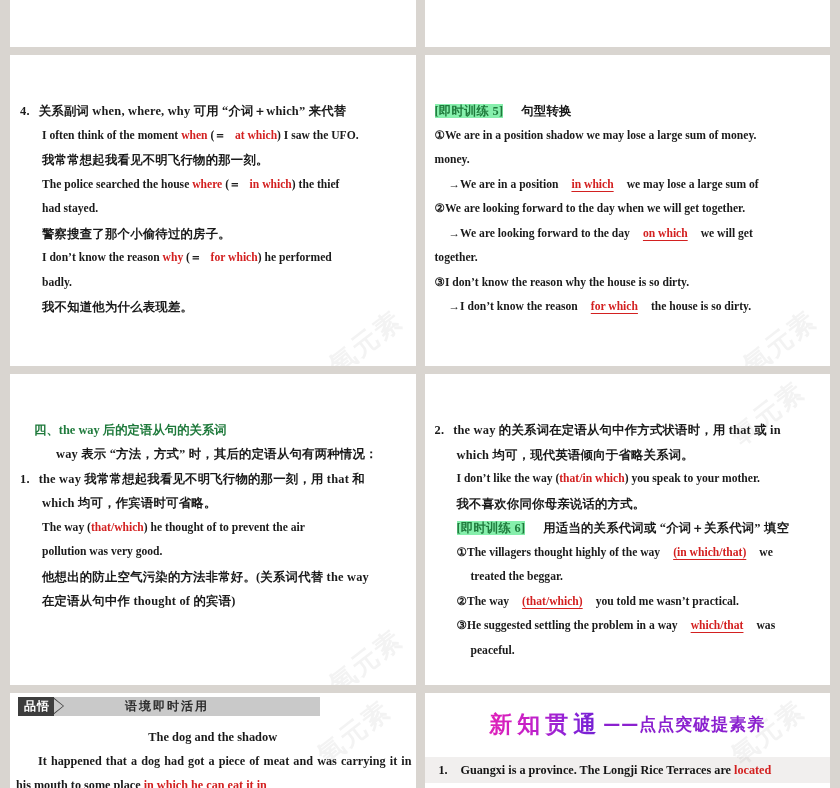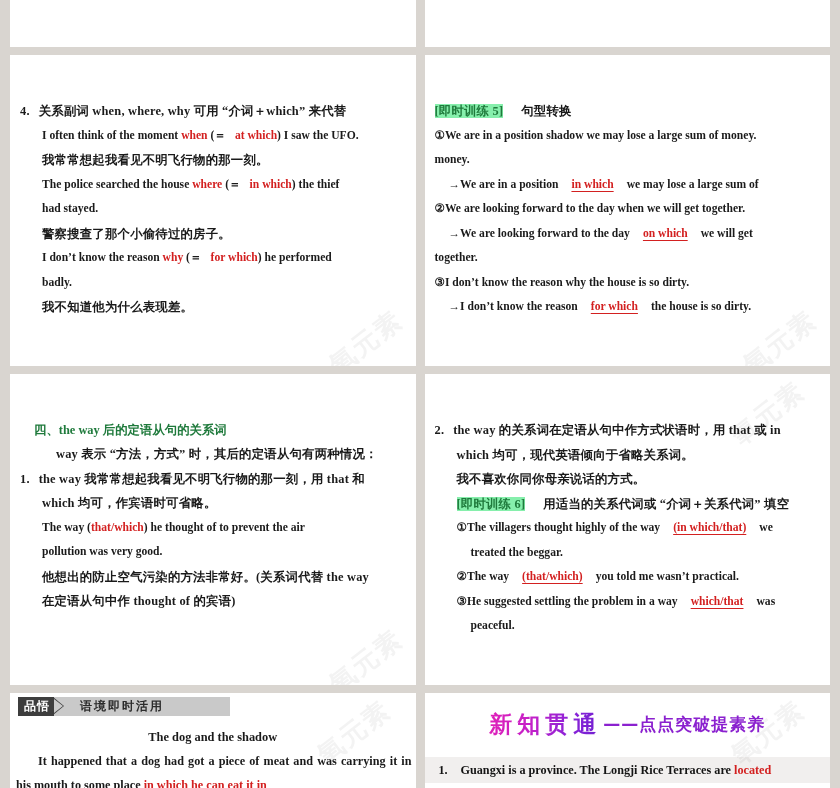--- a/index.html
+++ b/index.html
@@ -88,21 +88,21 @@
     background: #86efac;
     font-weight: 700;
   }
   .sp { display: inline-block; width: 9px; }
 
   
   .banner {
     display: flex;
     align-items: stretch;
     height: 19px;
-    width: 212px;
+    width: 302px;
     margin: 4px 0 0 8px;
     background: #c9c9c9;
     position: relative;
   }
   .banner .tag {
     background: #3d3d3d;
     color: #ffffff;
     font-family: "DejaVu Sans", sans-serif;
     font-weight: 700;
     font-size: 12px;
@@ -258,20 +258,21 @@
       <div class="ln cn indent1">他想出的防止空气污染的方法非常好。(关系词代替 the way</div>
       <div class="ln cn indent1">在定语从句中作 thought of 的宾语)</div>
     </div>
     <div class="wm">氧元素</div>
   </div>
 
   <div class="slide">
     <div class="pad">
       <div class="ln cn hang2"><span>2.</span><span class="sp"></span><span>the way 的关系词在定语从句中作方式状语时，用 that 或 in</span></div>
       <div class="ln cn indent1">which 均可，现代英语倾向于省略关系词。</div>
+      <div class="ln indent1"><span>I don’t like the way (</span><span class="red">that/in which</span><span>) you speak to your mother.</span></div>
       <div class="ln cn indent1">我不喜欢你同你母亲说话的方式。</div>
       <div class="ln cn indent1"><span class="drill">[即时训练 6]</span><span class="sp"></span><span class="sp"></span><span>用适当的关系代词或 “介词＋关系代词” 填空</span></div>
 
       <div class="ln indent1"><span>①</span><span>The villagers thought highly of the way</span><span class="sp"></span><span class="red u">(in which/that)</span><span class="sp"></span><span>we</span></div>
       <div class="ln indent2">treated the beggar.</div>
 
       <div class="ln indent1"><span>②</span><span>The way</span><span class="sp"></span><span class="red u">(that/which)</span><span class="sp"></span><span>you told me wasn’t practical.</span></div>
 
       <div class="ln indent1"><span>③</span><span>He suggested settling the problem in a way</span><span class="sp"></span><span class="red u">which/that</span><span class="sp"></span><span>was</span></div>
       <div class="ln indent2">peaceful.</div>

